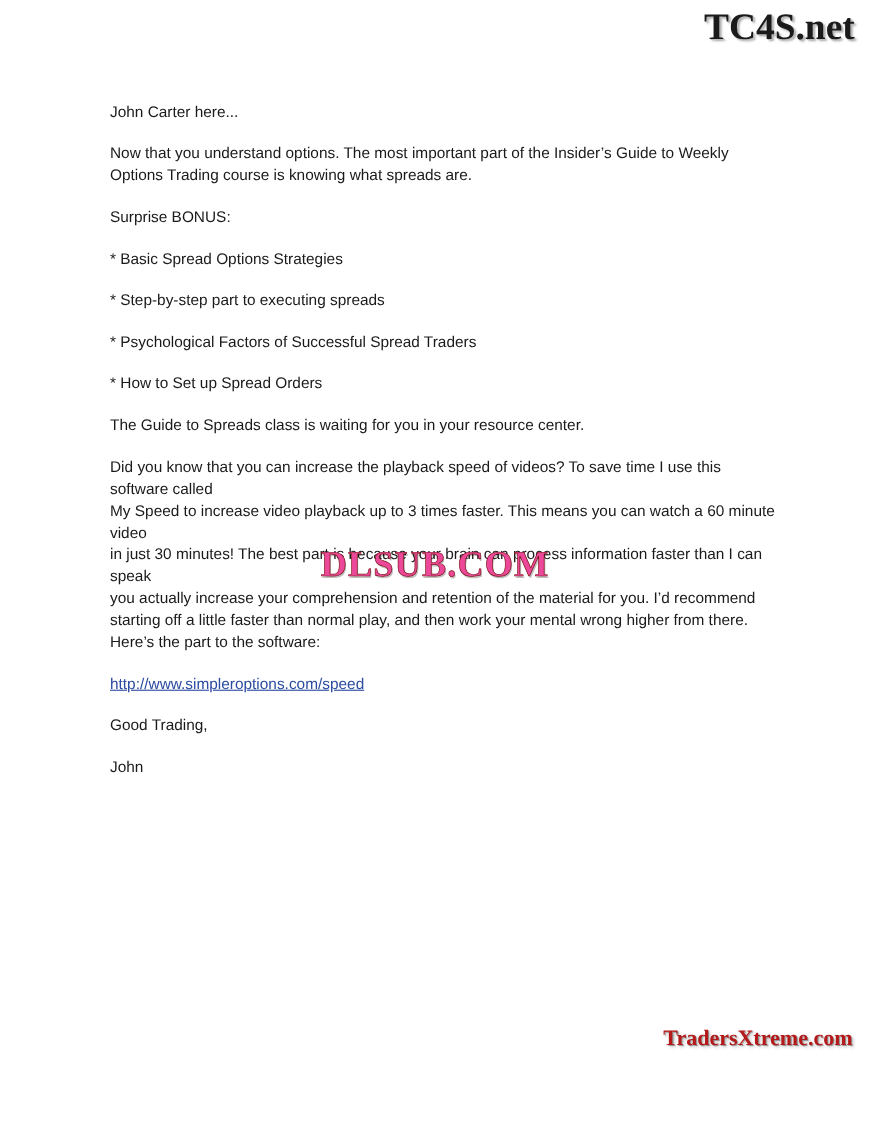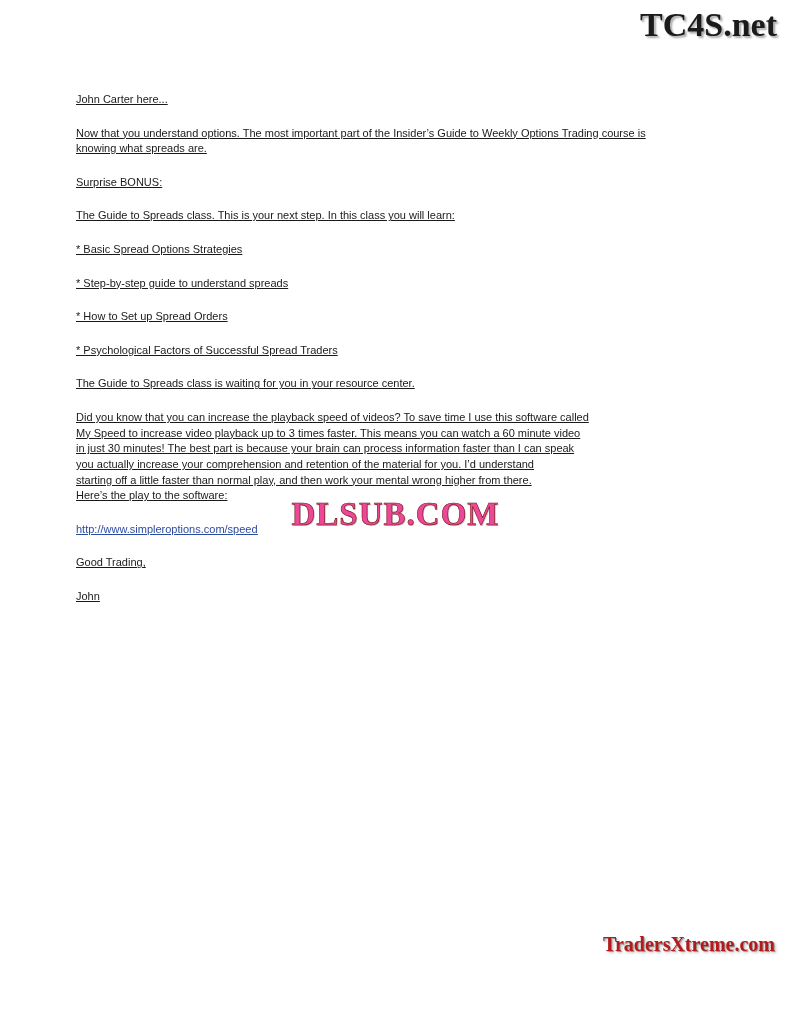--- a/index.html
+++ b/index.html
@@ -31,27 +31,26 @@
     font-size: 34px;
     color: #1b1b1b;
     letter-spacing: 0px;
     text-shadow: 1px 1px 0 #bdbdbd, 2px 2px 2px rgba(0,0,0,0.35);
     white-space: nowrap;
   }
 
   
   .doc {
     position: absolute;
-    left: 76px;
+    left: 100px;
     top: 92px;
     width: 610px;
-    font-size: 11px;
+    font-size: 14px;
     line-height: 1.42;
     color: #1a1a1a;
-    text-decoration: underline;
   }
   .doc p {
     margin: 0 0 18px 0;
   }
   .para-block {
     margin: 13px 0 18px 0;
   }
   .para-block p {
     margin: 0;
   }
@@ -102,36 +101,35 @@
   <div class="brand-top">TC4S.net</div>
 
   <div class="doc">
 
     <p>John Carter here...</p>
 
     <p>Now that you understand options. The most important part of the Insider’s Guide to Weekly Options Trading course is knowing what spreads are.</p>
 
     <p>Surprise BONUS:</p>
 
-    <p>The Guide to Spreads class. This is your next step. In this class you will learn:</p>
 
     <p>* Basic Spread Options Strategies</p>
-    <p>* Step-by-step guide to understand spreads</p>
+    <p>* Step-by-step part to executing spreads</p>
+    <p>* Psychological Factors of Successful Spread Traders</p>
     <p>* How to Set up Spread Orders</p>
-    <p>* Psychological Factors of Successful Spread Traders</p>
 
     <p>The Guide to Spreads class is waiting for you in your resource center.</p>
 
     <div class="para-block">
       <p>Did you know that you can increase the playback speed of videos? To save time I use this software called</p>
       <p>My Speed to increase video playback up to 3 times faster. This means you can watch a 60 minute video</p>
       <p>in just 30 minutes! The best part is because your brain can process information faster than I can speak</p>
-      <p>you actually increase your comprehension and retention of the material for you. I’d understand</p>
+      <p>you actually increase your comprehension and retention of the material for you. I’d recommend</p>
       <p>starting off a little faster than normal play, and then work your mental wrong higher from there.</p>
-      <p>Here’s the play to the software:</p>
+      <p>Here’s the part to the software:</p>
     </div>
 
     <p><a class="link" href="#">http://www.simpleroptions.com/speed</a></p>
 
     <p>Good Trading,</p>
 
     <p class="sig">John</p>
 
   </div>
 

